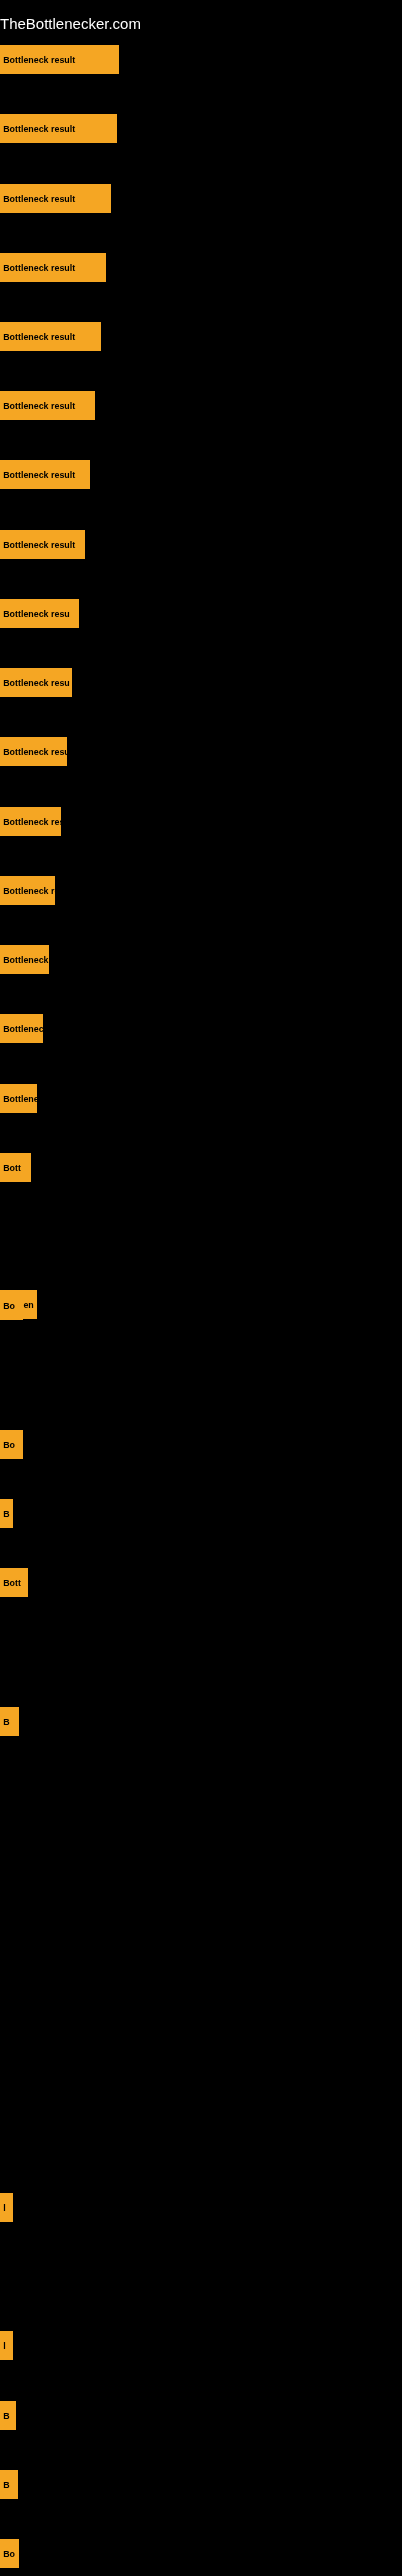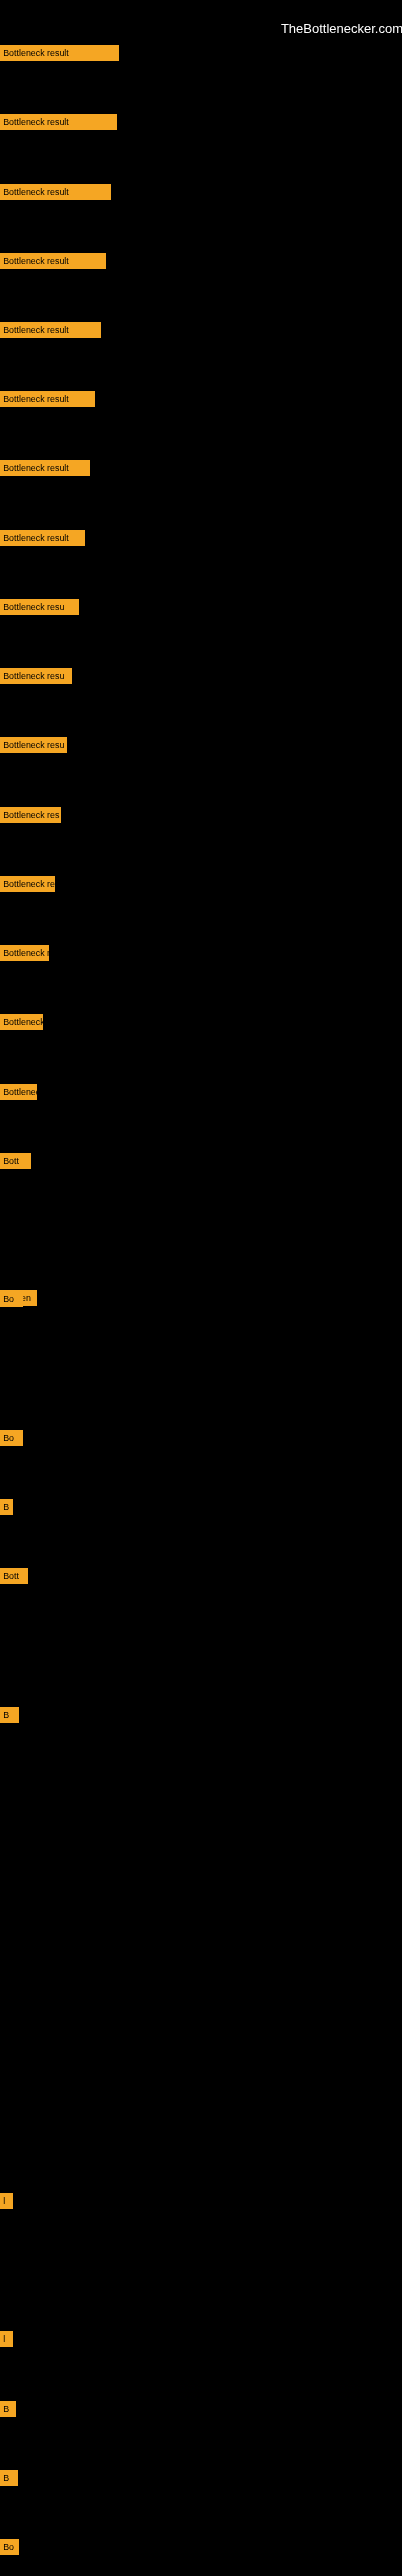--- a/index.html
+++ b/index.html
@@ -8,40 +8,40 @@
       box-sizing: border-box;
     }
     body {
       background-color: #000000;
       width: 403px;
       min-height: 2576px;
       font-family: Arial, sans-serif;
       position: relative;
     }
     .site-title {
-      text-align: right;
+      text-align: left;
       color: #ffffff;
-      font-size: 13px;
+      font-size: 15px;
       padding: 3.2px 0;
       position: relative;
-      top: 18px;
+      top: 12px;
     }
     .bottleneck-bar {
       position: absolute;
       left: 0;
       background-color: #f5a623;
       color: #000000;
       font-size: 8.9px;
-      font-weight: normal;
+      font-weight: bold;
       padding: 1.6px 3.2px;
       white-space: nowrap;
       overflow: hidden;
       display: flex;
       align-items: center;
-      height: 16px;
+      height: 29px;
     }
   </style>
 </head>
 <body>
 
 <div class="site-title">TheBottlenecker.com</div>
 
 <div id="bars-container">
     <div class="bottleneck-bar" style="top: 45px; width: 119px;">Bottleneck result</div>
     <div class="bottleneck-bar" style="top: 114px; width: 117px;">Bottleneck result</div>

